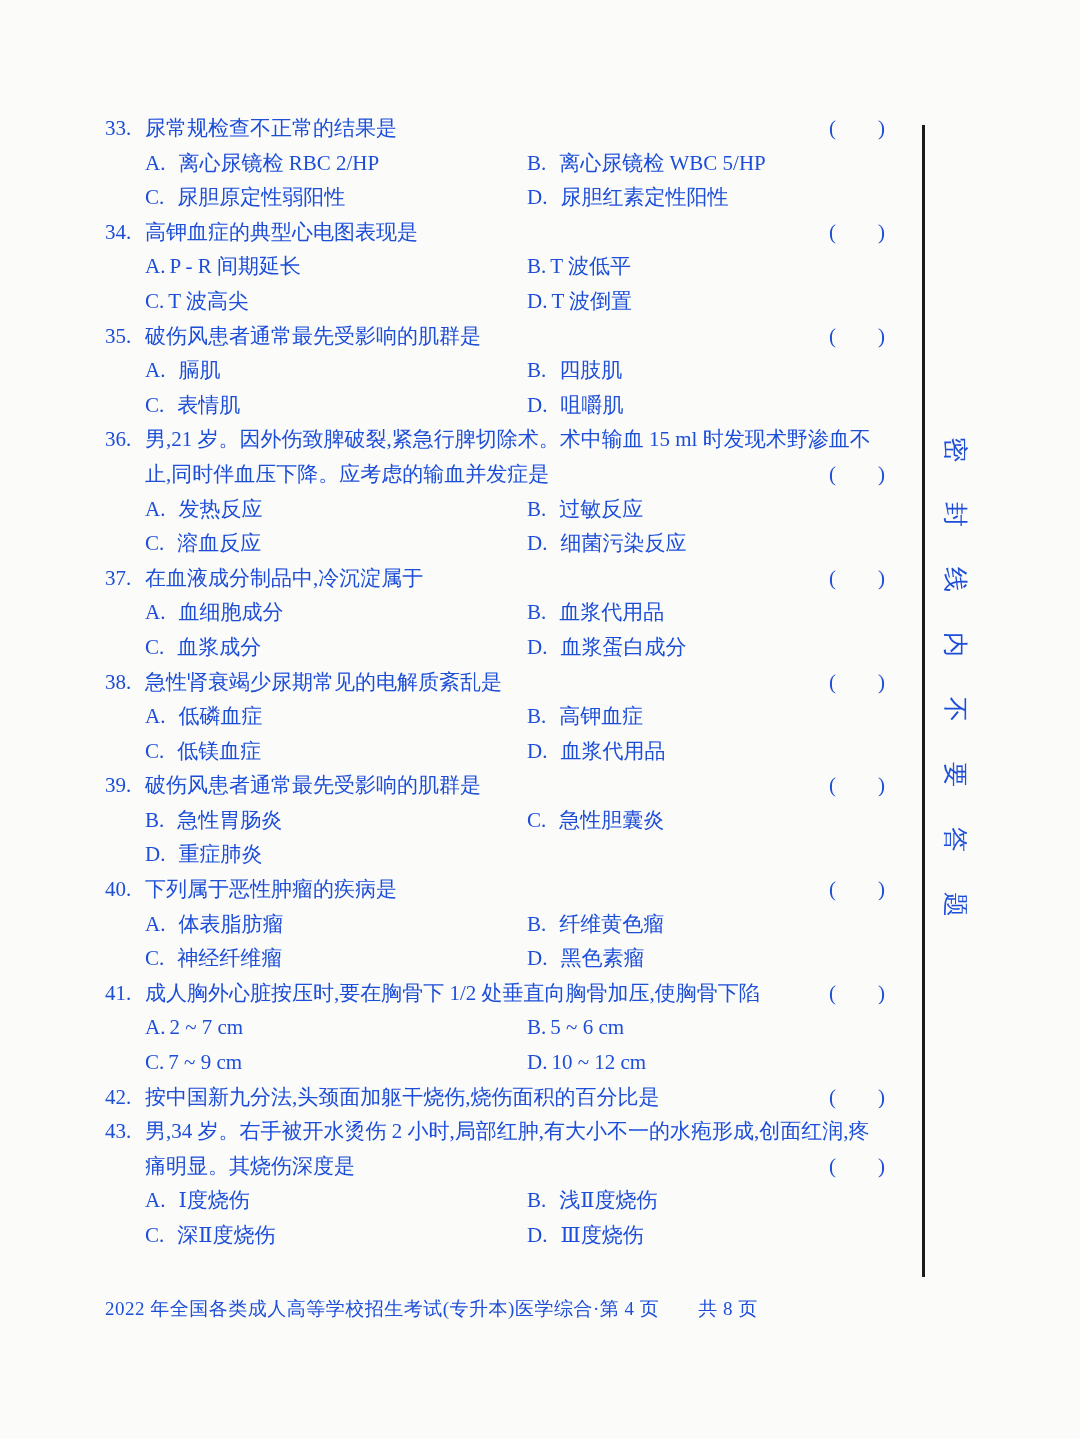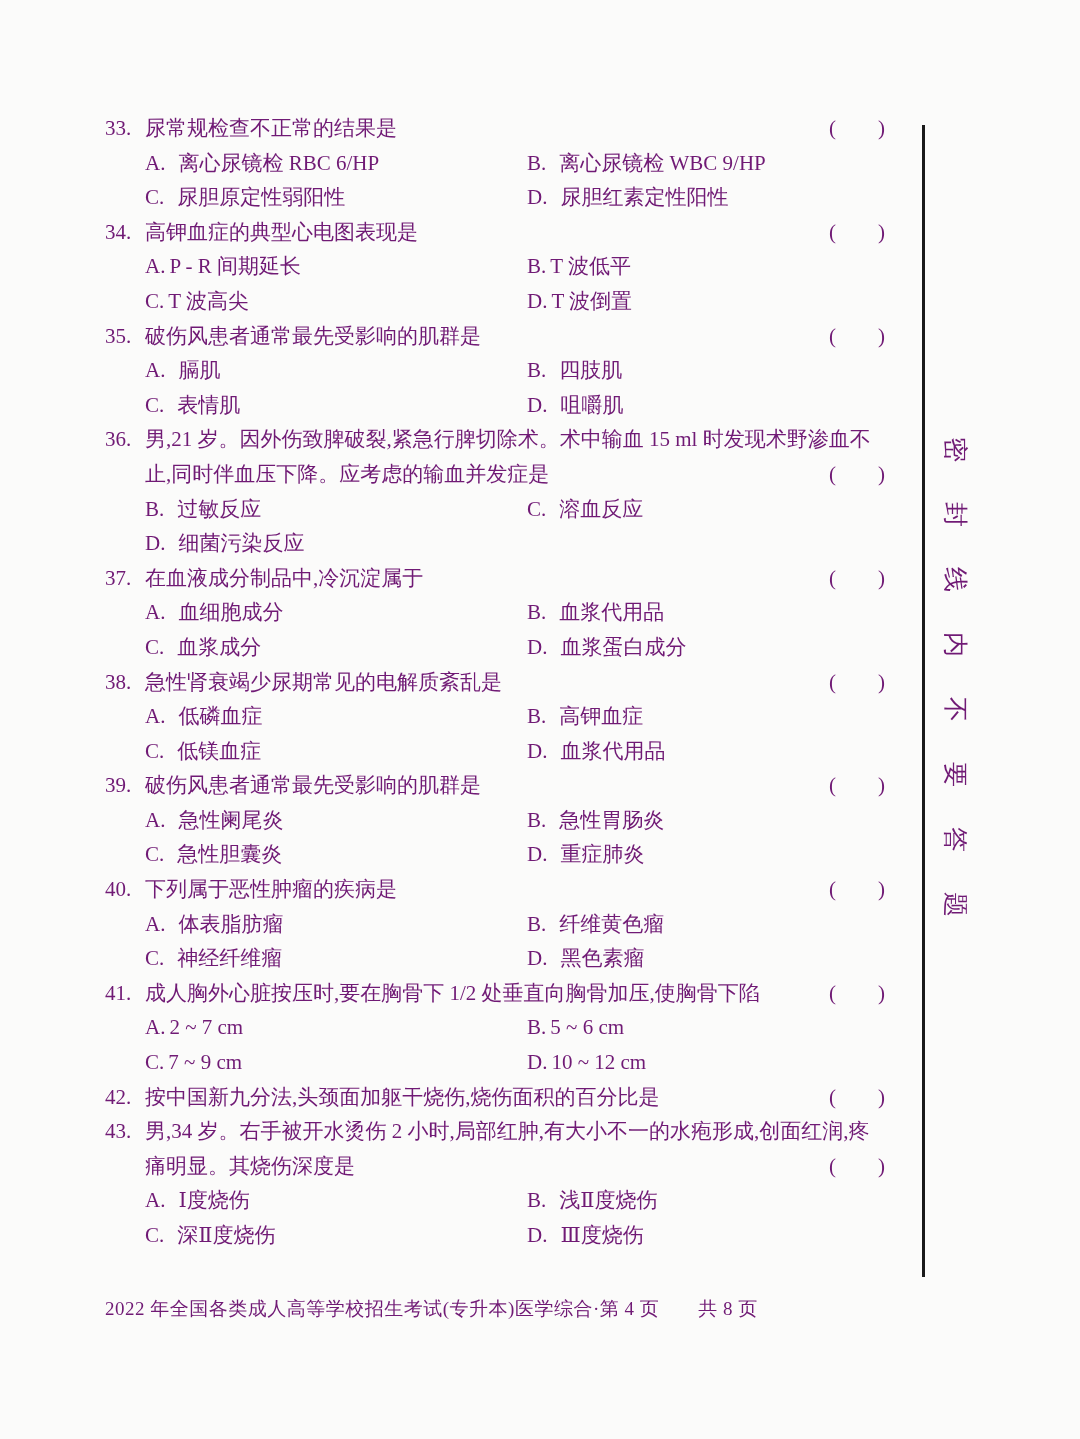--- a/index.html
+++ b/index.html
@@ -1,19 +1,19 @@
 <!DOCTYPE html>
 <html><head>
 <meta charset="utf-8">
 <style>
   html,body { margin:0; padding:0; }
   body { width:1080px; height:1439px; background:#e9e9e9; }
   .page {
     position:relative; width:1080px; height:1439px; overflow:hidden;
-    background:#fbfbfa; color:#701a75;
+    background:#fbfbfa; color:#1d4ed8;
     font-family:"Liberation Serif","DejaVu Serif",serif;
   }
   .content { position:absolute; left:105px; top:111px; width:780px; }
   .q-line { position:relative; padding-left:40px; line-height:34.6px; font-size:21px; white-space:nowrap; }
   .q-num { position:absolute; left:0; top:0; width:38px; }
   .bracket { position:absolute; right:0; top:0; white-space:pre; font-size:21px; }
   .opts { }
   .opts-2 { display:grid; grid-template-columns:382px 1fr; padding-left:40px; }
   .opts-4 { display:grid; grid-template-columns:185px 197px 195px 1fr; padding-left:40px; }
   .opt { line-height:34.6px; font-size:21px; white-space:nowrap; }
@@ -28,22 +28,22 @@
   .seal-char { font-size:25px; line-height:25px; margin-bottom:40px; transform:rotate(90deg); }
 </style>
 </head>
 <body>
 
 <div class="page">
   <div class="content">
       <div class="question">
         <div class="q-line"><span class="q-num">33.</span><span class="q-text">尿常规检查不正常的结果是</span><span class="bracket">(　　)</span></div>
         <div class="opts opts-2">
-          <div class="opt"><span class="opt-label">A.</span><span>离心尿镜检 RBC 6/HP</span></div>
-          <div class="opt"><span class="opt-label">B.</span><span>离心尿镜检 WBC 9/HP</span></div>
+          <div class="opt"><span class="opt-label">A.</span><span>离心尿镜检 RBC 2/HP</span></div>
+          <div class="opt"><span class="opt-label">B.</span><span>离心尿镜检 WBC 5/HP</span></div>
           <div class="opt"><span class="opt-label">C.</span><span>尿胆原定性弱阳性</span></div>
           <div class="opt"><span class="opt-label">D.</span><span>尿胆红素定性阳性</span></div>
         </div>
       </div>
       <div class="question">
         <div class="q-line"><span class="q-num">34.</span><span class="q-text">高钾血症的典型心电图表现是</span><span class="bracket">(　　)</span></div>
         <div class="opts opts-2">
           <div class="opt"><span class="opt-label tight">A.</span><span>P - R 间期延长</span></div>
           <div class="opt"><span class="opt-label tight">B.</span><span>T 波低平</span></div>
           <div class="opt"><span class="opt-label tight">C.</span><span>T 波高尖</span></div>
@@ -56,20 +56,21 @@
           <div class="opt"><span class="opt-label">A.</span><span>膈肌</span></div>
           <div class="opt"><span class="opt-label">B.</span><span>四肢肌</span></div>
           <div class="opt"><span class="opt-label">C.</span><span>表情肌</span></div>
           <div class="opt"><span class="opt-label">D.</span><span>咀嚼肌</span></div>
         </div>
       </div>
       <div class="question">
         <div class="q-line"><span class="q-num">36.</span><span class="q-text">男,21 岁。因外伤致脾破裂,紧急行脾切除术。术中输血 15 ml 时发现术野渗血不</span></div>
         <div class="q-line"><span class="q-text">止,同时伴血压下降。应考虑的输血并发症是</span><span class="bracket">(　　)</span></div>
         <div class="opts opts-2">
+          <div class="opt"><span class="opt-label">A.</span><span>发热反应</span></div>
           <div class="opt"><span class="opt-label">B.</span><span>过敏反应</span></div>
           <div class="opt"><span class="opt-label">C.</span><span>溶血反应</span></div>
           <div class="opt"><span class="opt-label">D.</span><span>细菌污染反应</span></div>
         </div>
       </div>
       <div class="question">
         <div class="q-line"><span class="q-num">37.</span><span class="q-text">在血液成分制品中,冷沉淀属于</span><span class="bracket">(　　)</span></div>
         <div class="opts opts-2">
           <div class="opt"><span class="opt-label">A.</span><span>血细胞成分</span></div>
           <div class="opt"><span class="opt-label">B.</span><span>血浆代用品</span></div>
@@ -82,21 +83,20 @@
         <div class="opts opts-2">
           <div class="opt"><span class="opt-label">A.</span><span>低磷血症</span></div>
           <div class="opt"><span class="opt-label">B.</span><span>高钾血症</span></div>
           <div class="opt"><span class="opt-label">C.</span><span>低镁血症</span></div>
           <div class="opt"><span class="opt-label">D.</span><span>血浆代用品</span></div>
         </div>
       </div>
       <div class="question">
         <div class="q-line"><span class="q-num">39.</span><span class="q-text">破伤风患者通常最先受影响的肌群是</span><span class="bracket">(　　)</span></div>
         <div class="opts opts-2">
-          <div class="opt"><span class="opt-label">A.</span><span>急性阑尾炎</span></div>
           <div class="opt"><span class="opt-label">B.</span><span>急性胃肠炎</span></div>
           <div class="opt"><span class="opt-label">C.</span><span>急性胆囊炎</span></div>
           <div class="opt"><span class="opt-label">D.</span><span>重症肺炎</span></div>
         </div>
       </div>
       <div class="question">
         <div class="q-line"><span class="q-num">40.</span><span class="q-text">下列属于恶性肿瘤的疾病是</span><span class="bracket">(　　)</span></div>
         <div class="opts opts-2">
           <div class="opt"><span class="opt-label">A.</span><span>体表脂肪瘤</span></div>
           <div class="opt"><span class="opt-label">B.</span><span>纤维黄色瘤</span></div>

